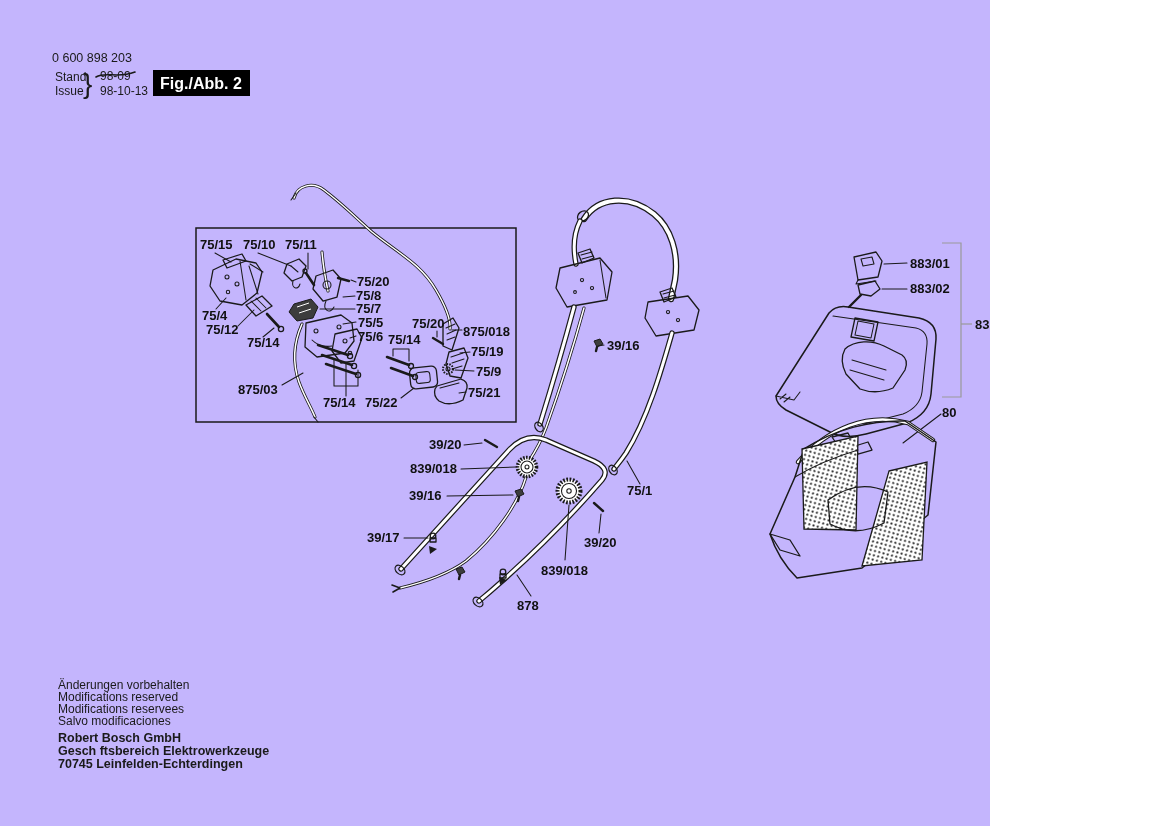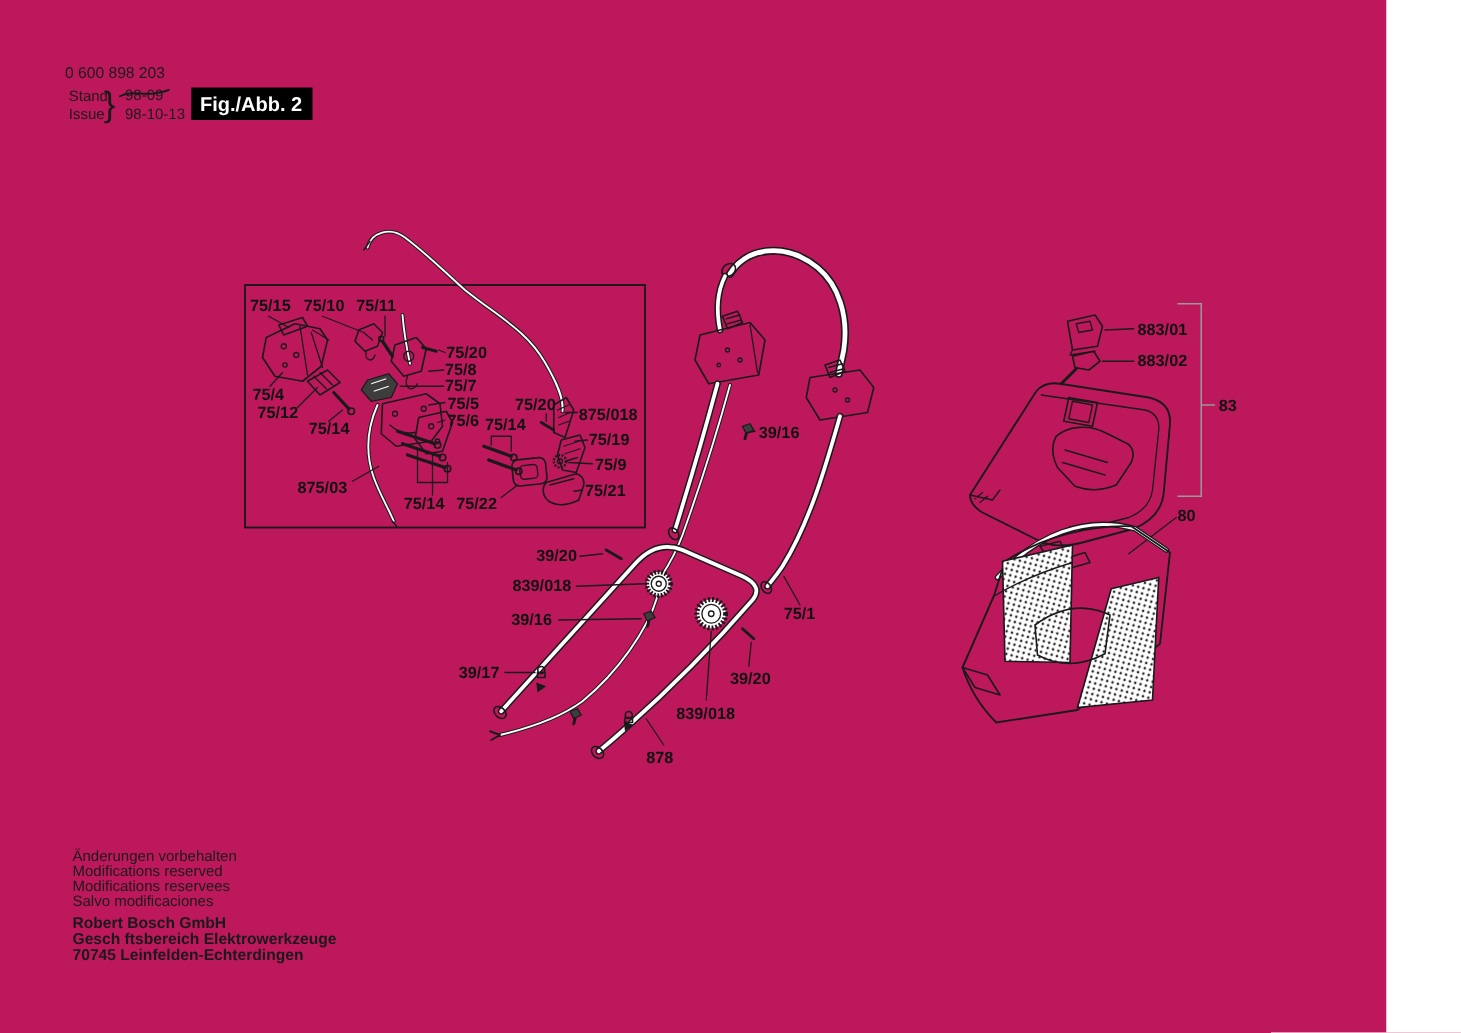--- a/index.html
+++ b/index.html
@@ -1,16 +1,16 @@
 <!DOCTYPE html>
 <html><head>
 <meta charset="utf-8">
 <style>
   html,body{margin:0;padding:0;background:#fff;width:1169px;height:826px;overflow:hidden;}
-  .stage{position:relative;width:1109px;height:826px;background:#be185d;font-family:"Liberation Sans","DejaVu Sans",sans-serif;}
+  .stage{position:relative;width:990px;height:826px;background:#c4b5fd;font-family:"Liberation Sans","DejaVu Sans",sans-serif;}
   svg{position:absolute;left:0;top:0;}
   
   .ln{fill:none;stroke:#1a1a1a;stroke-width:1.3;stroke-linecap:round;stroke-linejoin:round;}
   .thin{fill:none;stroke:#1a1a1a;stroke-width:1.05;stroke-linecap:round;stroke-linejoin:round;}
   .leader{fill:none;stroke:#1a1a1a;stroke-width:1.05;stroke-linecap:round;}
   .t-out{fill:none;stroke:#1a1a1a;stroke-width:5.4;stroke-linecap:round;stroke-linejoin:round;}
   .t-in{fill:none;stroke:#fff;stroke-width:3;stroke-linecap:round;stroke-linejoin:round;}
   .tw-out{fill:none;stroke:#1a1a1a;stroke-width:6.4;stroke-linecap:round;stroke-linejoin:round;}
   .tw-in{fill:none;stroke:#fff;stroke-width:3.8;stroke-linecap:round;stroke-linejoin:round;}
   .c-out{fill:none;stroke:#1a1a1a;stroke-width:3.1;stroke-linecap:round;stroke-linejoin:round;}

